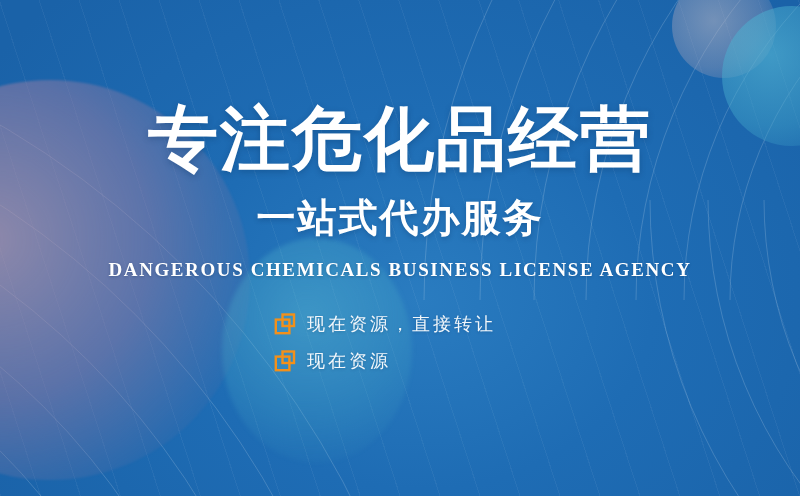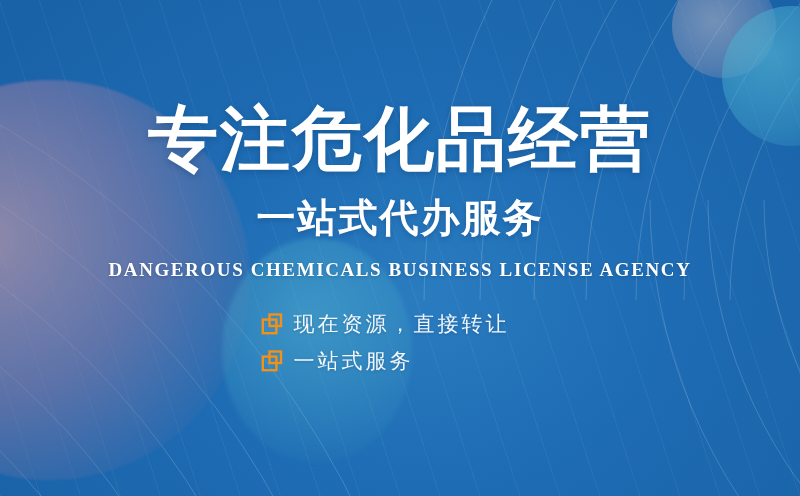--- a/index.html
+++ b/index.html
@@ -150,21 +150,21 @@
     align-items:center;
     gap:11px;
     height:29px;
   }
 
   .bullet-icon { width:22px; height:22px; flex:0 0 22px; position:relative; }
   .bullet-icon svg { display:block; width:22px; height:22px; }
 
   .bullet-label {
     font-family:"DejaVu Sans", sans-serif;
-    font-size:21px;
+    font-size:18px;
     font-weight:400;
     color:#f2f7fb;
     letter-spacing:3px;
     white-space:nowrap;
     text-shadow:0 1px 3px rgba(0,40,80,0.22);
   }
 </style>
 </head>
 <body>
 
@@ -234,18 +234,18 @@
       </div>
 
 
       <div class="bullet">
         <span class="bullet-icon">
           <svg viewBox="0 0 22 22" xmlns="http://www.w3.org/2000/svg">
             <rect x="8.5" y="1.5" width="11.5" height="11.5" fill="none" stroke="#f39019" stroke-width="2.4"></rect>
             <rect x="1.8" y="6.6" width="13.6" height="13.6" fill="none" stroke="#f39019" stroke-width="2.4"></rect>
           </svg>
         </span>
-        <span class="bullet-label">一站式服务</span>
+        <span class="bullet-label">现在资源</span>
       </div>
 
     </div>
   </div>
 </div>
 
 </body></html>

